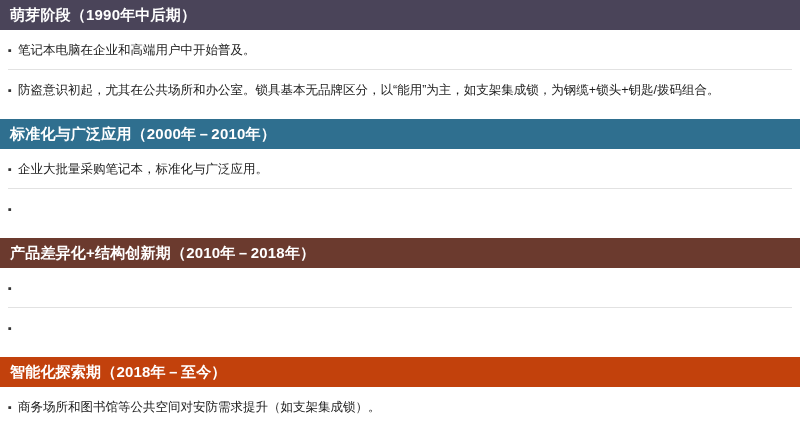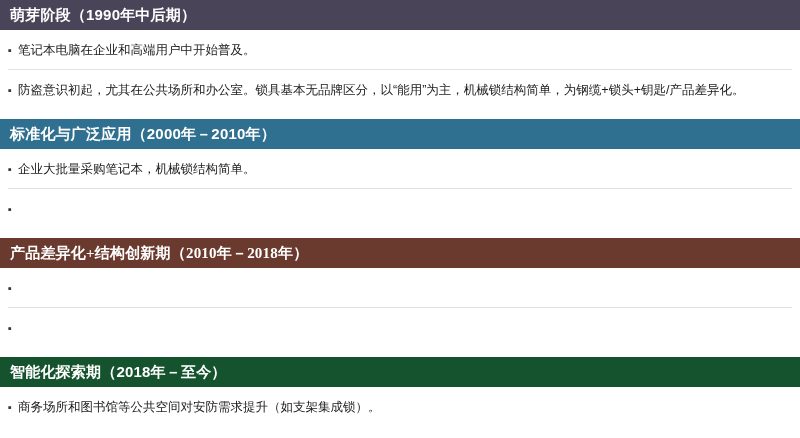--- a/index.html
+++ b/index.html
@@ -81,64 +81,64 @@
       <span>萌芽阶段（1990年中后期）</span>
     </div>
     <div class="bullets">
       <div class="bullet-row">
         <span class="bullet-mark">▪</span>
         <span class="bullet-text">笔记本电脑在企业和高端用户中开始普及。</span>
       </div>
       <div class="divider-thin"></div>
       <div class="bullet-row">
         <span class="bullet-mark">▪</span>
-        <span class="bullet-text">防盗意识初起，尤其在公共场所和办公室。锁具基本无品牌区分，以“能用”为主，机械锁结构简单，为钢缆+锁头+钥匙/产品差异化。</span>
+        <span class="bullet-text">防盗意识初起，尤其在公共场所和办公室。锁具基本无品牌区分，以“能用”为主，如支架集成锁，为钢缆+锁头+钥匙/拨码组合。</span>
       </div>
     </div>
   </div>
 
   <div class="gap"></div>
 
   <div class="section">
     <div class="section-header" style="background:#2f6f8f;">
       <span>标准化与广泛应用（2000年－2010年）</span>
     </div>
     <div class="bullets">
       <div class="bullet-row">
         <span class="bullet-mark">▪</span>
-        <span class="bullet-text">企业大批量采购笔记本，机械锁结构简单。</span>
+        <span class="bullet-text">企业大批量采购笔记本，标准化与广泛应用。</span>
       </div>
       <div class="divider-thin"></div>
       <div class="bullet-row">
         <span class="bullet-mark">▪</span>
       </div>
     </div>
   </div>
 
   <div class="gap"></div>
 
   <div class="section">
-    <div class="section-header" style="background:#6b3a2e;font-family:Liberation Serif, serif;">
+    <div class="section-header" style="background:#6b3a2e;">
       <span>产品差异化+结构创新期（2010年－2018年）</span>
     </div>
     <div class="bullets">
       <div class="bullet-row">
         <span class="bullet-mark">▪</span>
       </div>
       <div class="divider-thin"></div>
       <div class="bullet-row">
         <span class="bullet-mark">▪</span>
       </div>
     </div>
   </div>
 
   <div class="gap"></div>
 
   <div class="section">
-    <div class="section-header" style="background:#14532d;">
+    <div class="section-header" style="background:#c2410c;">
       <span>智能化探索期（2018年－至今）</span>
     </div>
     <div class="bullets">
       <div class="bullet-row">
         <span class="bullet-mark">▪</span>
         <span class="bullet-text">商务场所和图书馆等公共空间对安防需求提升（如支架集成锁）。</span>
       </div>
 
     </div>
   </div>

